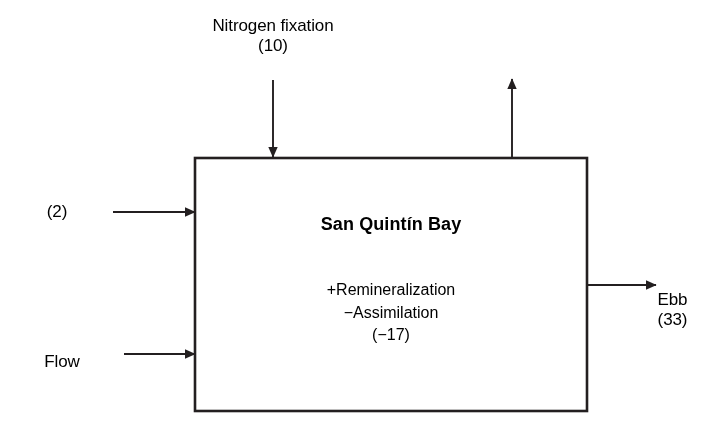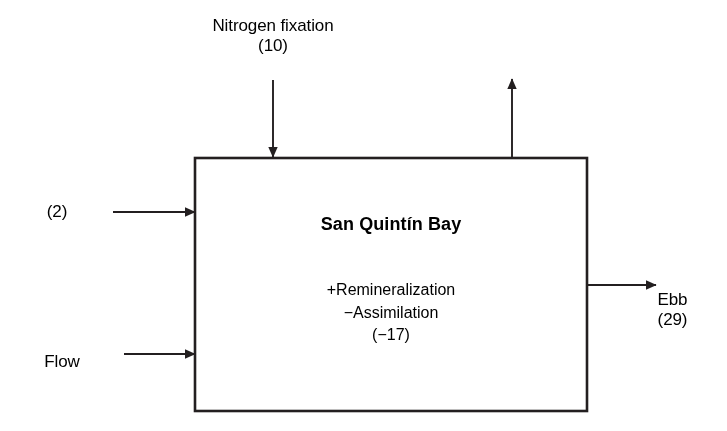--- a/index.html
+++ b/index.html
@@ -101,21 +101,21 @@
   <div class="label" style="left:0px; top:202px; width:114px;">
     <span class="value">(2)</span>
   </div>
 
   <div class="label" style="left:10px; top:344px; width:104px;margin-top:8px;">
     <span class="name">Flow</span>
   </div>
 
   <div class="label" style="left:640px; top:266px; width:65px;margin-top:24px;">
     <span class="name">Ebb</span>
-    <span class="value">(29)</span>
+    <span class="value">(33)</span>
   </div>
 
   <div class="box-title" style="left:195px; top:214px; width:392px;">San Quintín Bay</div>
 
   <div class="box-body" style="left:195px; top:279px; width:392px;">
     <span>+Remineralization</span>
     <span>−Assimilation</span>
     <span>(−17)</span>
   </div>
 

